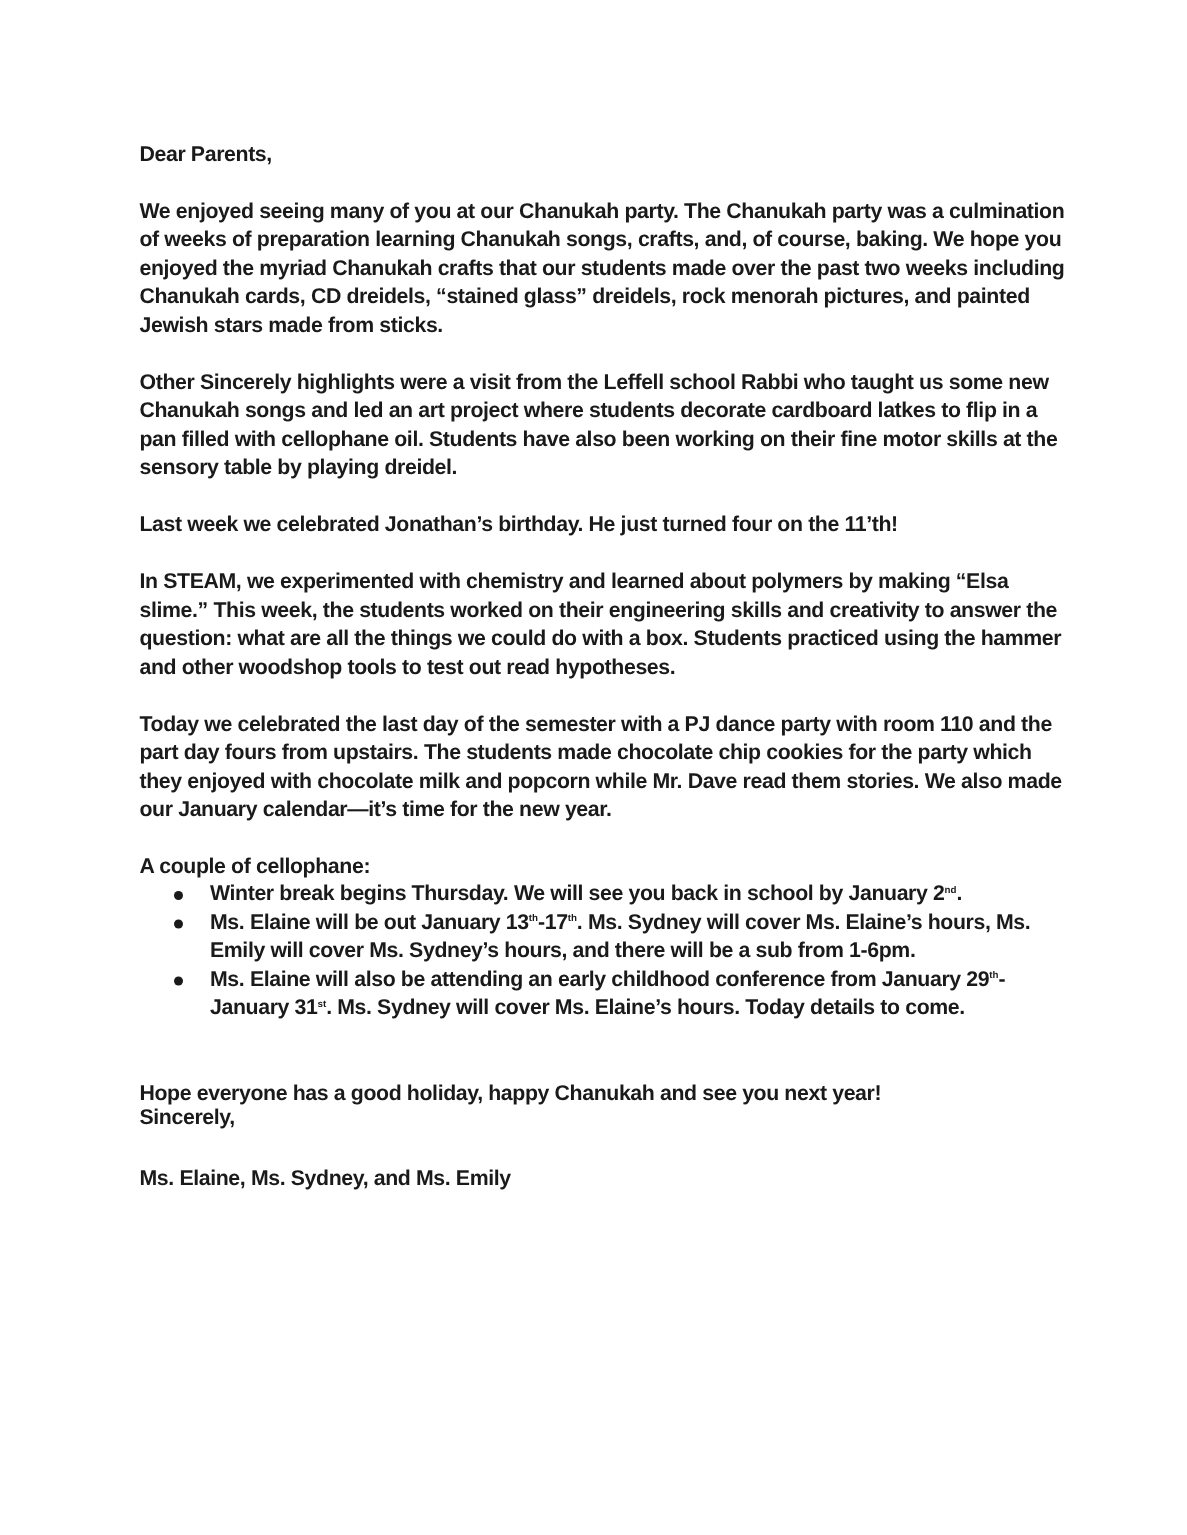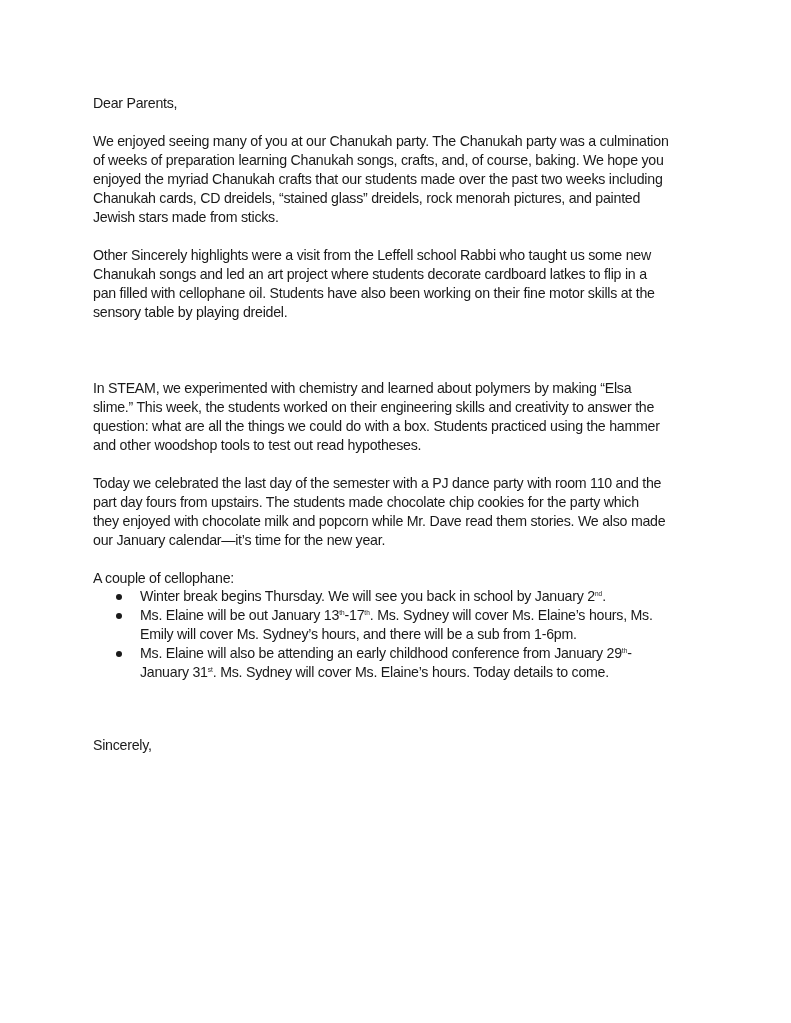--- a/index.html
+++ b/index.html
@@ -3,21 +3,21 @@
 <meta charset="utf-8">
 <style>
   html, body { margin: 0; padding: 0; background: #ffffff; }
   body { width: 791px; height: 1023px; position: relative; overflow: hidden; }
   .page {
     position: absolute; left: 0; top: 0; width: 791px; height: 1023px; background: #fff;
     font-family: "Liberation Sans", sans-serif; color: #1a1a1a;
   }
   .line {
     position: absolute; left: 93px; white-space: nowrap;
-    font-size: 14.2px; line-height: 19px; letter-spacing: -0.25px;
+    font-size: 14.2px; line-height: 19px; letter-spacing: -0.25px; font-weight: bold;
   }
   .bullet-dot {
     position: absolute; left: 116px; width: 6px; height: 6px; border-radius: 50%; background: #1a1a1a;
   }
   .bl { left: 140px; }
   sup { font-size: 6.5px; line-height: 0; vertical-align: 5px; letter-spacing: 0; }
 </style>
 </head>
 <body>
 
@@ -33,20 +33,21 @@
     <div class="line" style="top:208px">Jewish stars made from sticks.</div>
   </div>
 
   <div>
     <div class="line" style="top:246px">Other Sincerely highlights were a visit from the Leffell school Rabbi who taught us some new</div>
     <div class="line" style="top:265px">Chanukah songs and led an art project where students decorate cardboard latkes to flip in a</div>
     <div class="line" style="top:284px">pan filled with cellophane oil. Students have also been working on their fine motor skills at the</div>
     <div class="line" style="top:303px">sensory table by playing dreidel.</div>
   </div>
 
+  <div class="line" style="top:341px">Last week we celebrated Jonathan’s birthday. He just turned four on the 11’th!</div>
 
   <div>
     <div class="line" style="top:379px">In STEAM, we experimented with chemistry and learned about polymers by making “Elsa</div>
     <div class="line" style="top:398px">slime.” This week, the students worked on their engineering skills and creativity to answer the</div>
     <div class="line" style="top:417px">question: what are all the things we could do with a box. Students practiced using the hammer</div>
     <div class="line" style="top:436px">and other woodshop tools to test out read hypotheses.</div>
   </div>
 
   <div>
     <div class="line" style="top:474px">Today we celebrated the last day of the semester with a PJ dance party with room 110 and the</div>
@@ -69,16 +70,18 @@
       <div class="line bl" style="top:625px">Emily will cover Ms. Sydney’s hours, and there will be a sub from 1-6pm.</div>
     </div>
 
     <div>
       <span class="bullet-dot" style="top:651px"></span>
       <div class="line bl" style="top:644px"><span>Ms. Elaine will also be attending an early childhood conference from January 29</span><sup>th</sup><span>-</span></div>
       <div class="line bl" style="top:663px"><span>January 31</span><sup>st</sup><span>. Ms. Sydney will cover Ms. Elaine’s hours. Today details to come.</span></div>
     </div>
   </div>
 
+  <div class="line" style="top:720px">Hope everyone has a good holiday, happy Chanukah and see you next year!</div>
 
   <div class="line" style="top:736px">Sincerely,</div>
+  <div class="line" style="top:777px">Ms. Elaine, Ms. Sydney, and Ms. Emily</div>
 
 </div>
 
 </body></html>

